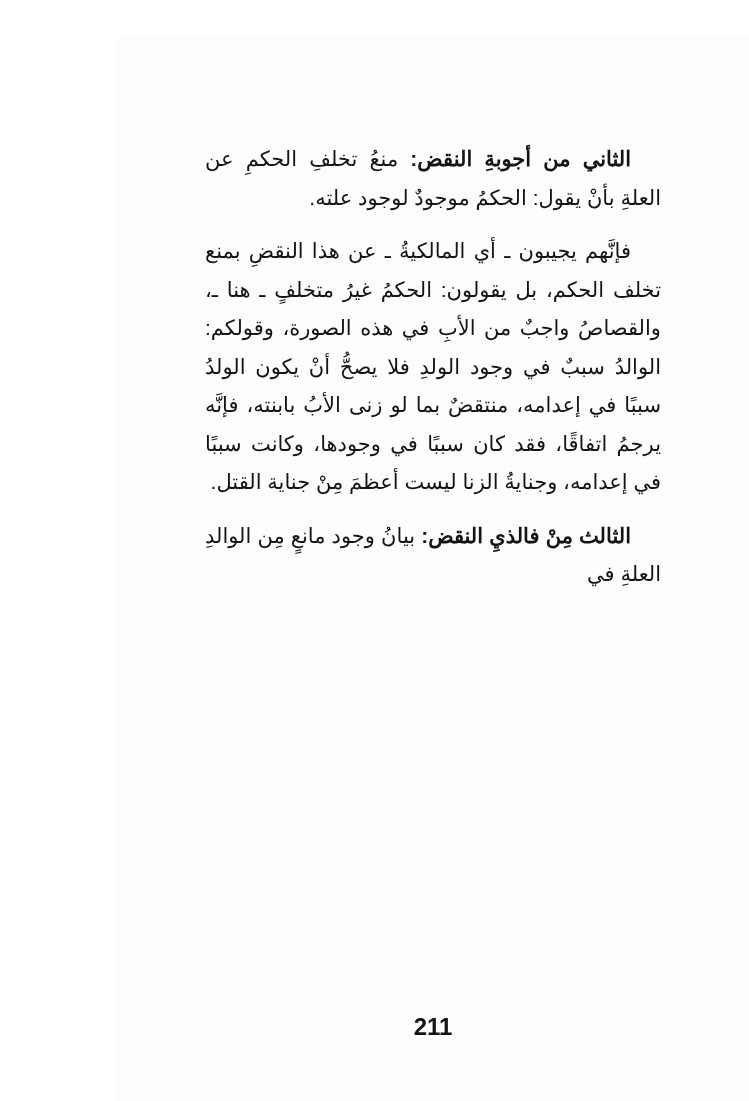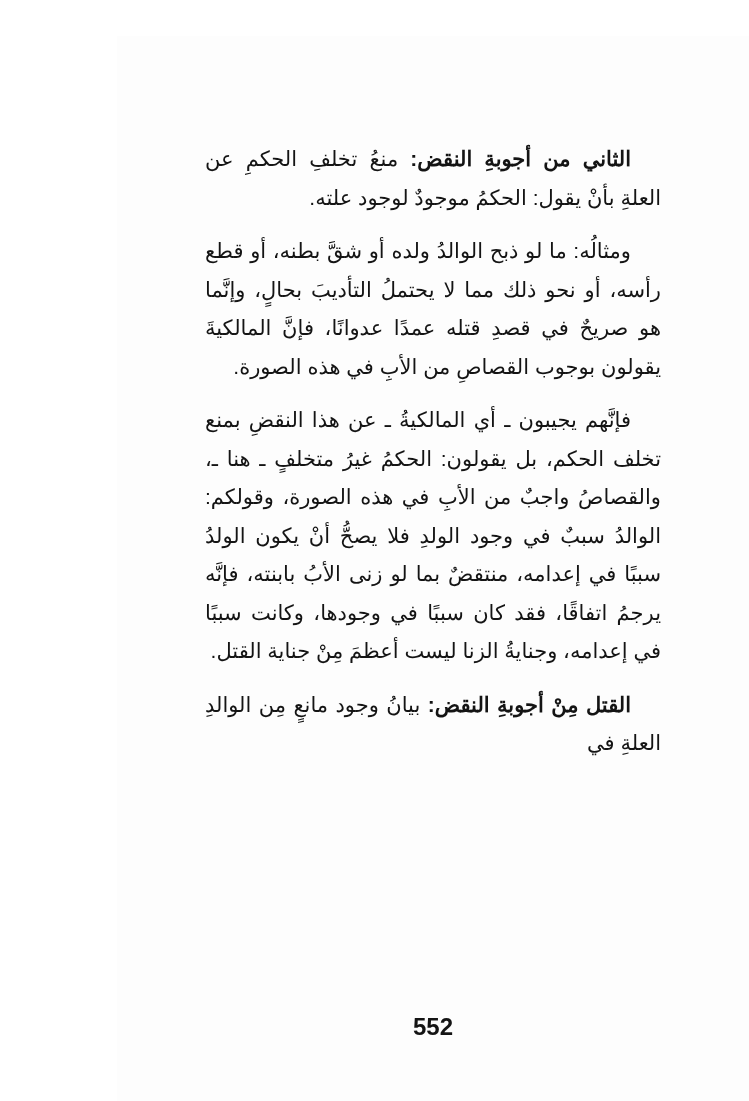--- a/index.html
+++ b/index.html
@@ -52,25 +52,24 @@
 </style>
 </head>
 <body>
 
 <div class="page">
 
   <div class="text-block">
 
     <p class="para"><span class="lead">الثاني من أجوبةِ النقض:</span><span> منعُ تخلفِ الحكمِ عن العلةِ بأنْ يقول: الحكمُ موجودٌ لوجود علته.</span></p>
 
-    <p class="para"><span class="lead"></span><span>ومثالُه: ما لو ذبح الوالدُ ولده أو شقَّ بطنه، أو قطع رأسه، أو نحو ذلك مما لا يحتملُ التأديبَ بحالٍ، وإنَّما هو صريحٌ في قصدِ قتله عمدًا عدوانًا، فإنَّ المالكيةَ يقولون بوجوب القصاصِ من الأبِ في هذه الصورة.</span></p>
 
 
     <p class="para"><span class="lead"></span><span>فإنَّهم يجيبون ـ أي المالكيةُ ـ عن هذا النقضِ بمنع تخلف الحكم، بل يقولون: الحكمُ غيرُ متخلفٍ ـ هنا ـ، والقصاصُ واجبٌ من الأبِ في هذه الصورة، وقولكم: الوالدُ سببٌ في وجود الولدِ فلا يصحُّ أنْ يكون الولدُ سببًا في إعدامه، منتقضٌ بما لو زنى الأبُ بابنته، فإنَّه يرجمُ اتفاقًا، فقد كان سببًا في وجودها، وكانت سببًا في إعدامه، وجنايةُ الزنا ليست أعظمَ مِنْ جناية القتل.</span></p>
 
 
-    <p class="para"><span class="lead">القتل مِنْ أجوبةِ النقض:</span><span> بيانُ وجود مانعٍ مِن الوالدِ العلةِ في</span></p>
+    <p class="para"><span class="lead">الثالث مِنْ فالذيِ النقض:</span><span> بيانُ وجود مانعٍ مِن الوالدِ العلةِ في</span></p>
 
   </div>
 
-  <div class="page-number">552</div>
+  <div class="page-number">211</div>
 
 </div>
 
 </body></html>

